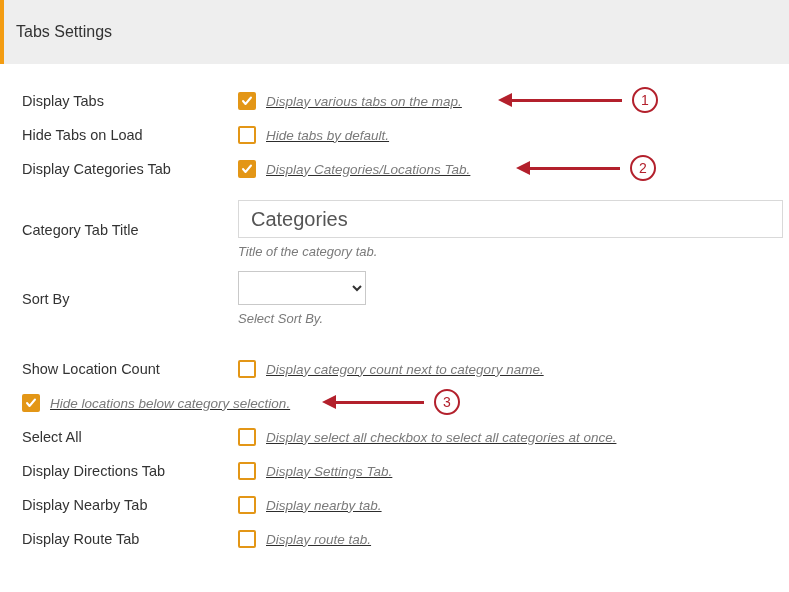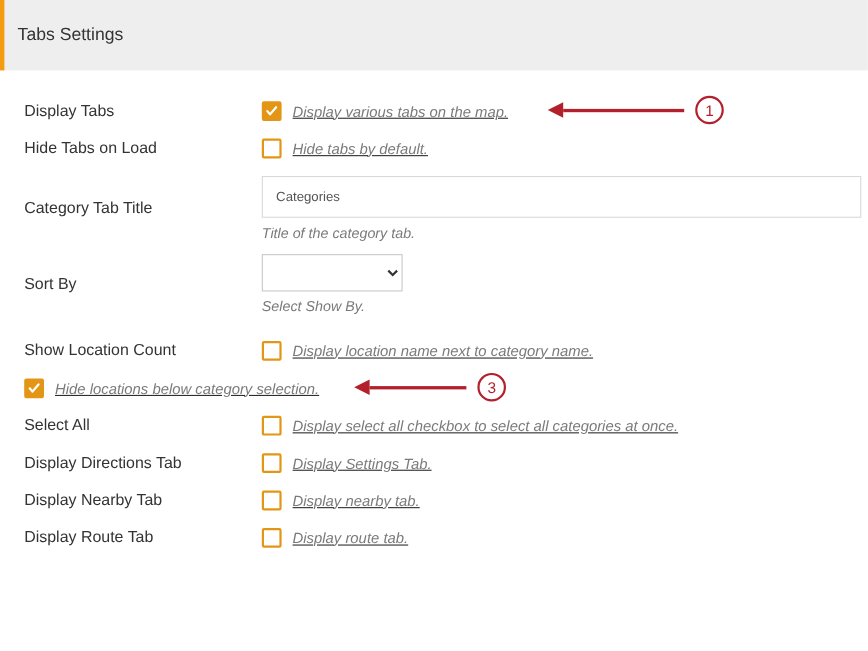--- a/index.html
+++ b/index.html
@@ -71,21 +71,21 @@
     font-style: italic;
     color: #7a7a7a;
     font-size: 13px;
     margin-top: 6px;
   }
   .text-input {
     width: 545px;
     height: 38px;
     border: 1px solid #d9d9d9;
     padding: 0 12px;
-    font-size: 12px;
+    font-size: 20px;
     color: #555;
     outline: none;
   }
   .select {
     width: 128px;
     height: 28px;
     border: 1px solid #c9c9c9;
     padding: 16px 8px;
     font-size: 13px;
     color: #333;
@@ -152,45 +152,63 @@
   <div class="row tight">
     <div class="label-col">Hide Tabs on Load</div>
     <div class="field-col">
       <div class="checkbox-line">
         <span class="cb"></span>
         <span class="desc">Hide tabs by default.</span>
       </div>
     </div>
   </div>
 
+  <div class="row">
+    <div class="label-col">Display Categories Tab</div>
+    <div class="field-col">
+      <div class="checkbox-line">
+        <span class="cb checked">
+          <svg viewBox="0 0 24 24" fill="none" stroke-width="4" stroke-linecap="round" stroke-linejoin="round">
+              <polyline points="4 12 9 18 20 5"></polyline>
+            </svg>
+        </span>
+        <span class="desc">Display Categories/Locations Tab.</span>
+      </div>
+      <div class="callout" style="left:278px; top:-5px;">
+        <div class="arrow-head"></div>
+        <div class="arrow-body" style="width:90px;"></div>
+        <div class="badge">2</div>
+      </div>
+    </div>
+  </div>
 
   <div class="row" style="margin-bottom:12px;">
     <div class="label-col">Category Tab Title</div>
     <div class="field-col">
       <input class="text-input" type="text" value="Categories" style="">
       <div class="help-below">Title of the category tab.</div>
     </div>
   </div>
 
-  <div class="row" style="margin-bottom:24px;">
+  <div class="row" style="margin-bottom:34px;">
     <div class="label-col">Sort By</div>
     <div class="field-col">
       <select class="select">
         <option>Title</option>
       </select>
-      <div class="help-below">Select Show By.</div>
+      <div class="help-below">Select Sort By.</div>
     </div>
   </div>
 
   <div class="row tight">
     <div class="label-col">Show Location Count</div>
     <div class="field-col">
       <div class="checkbox-line">
         <span class="cb"></span>
-        <span class="desc">Display location name next to category name.</span>
+        <span class="desc">Display category count next to category name.</span>
       </div>
     </div>
   </div>
 
   <div class="row tight">
     <div class="field-col">
       <div class="checkbox-line">
         <span class="cb checked">
           <svg viewBox="0 0 24 24" fill="none" stroke-width="4" stroke-linecap="round" stroke-linejoin="round">
               <polyline points="4 12 9 18 20 5"></polyline>

